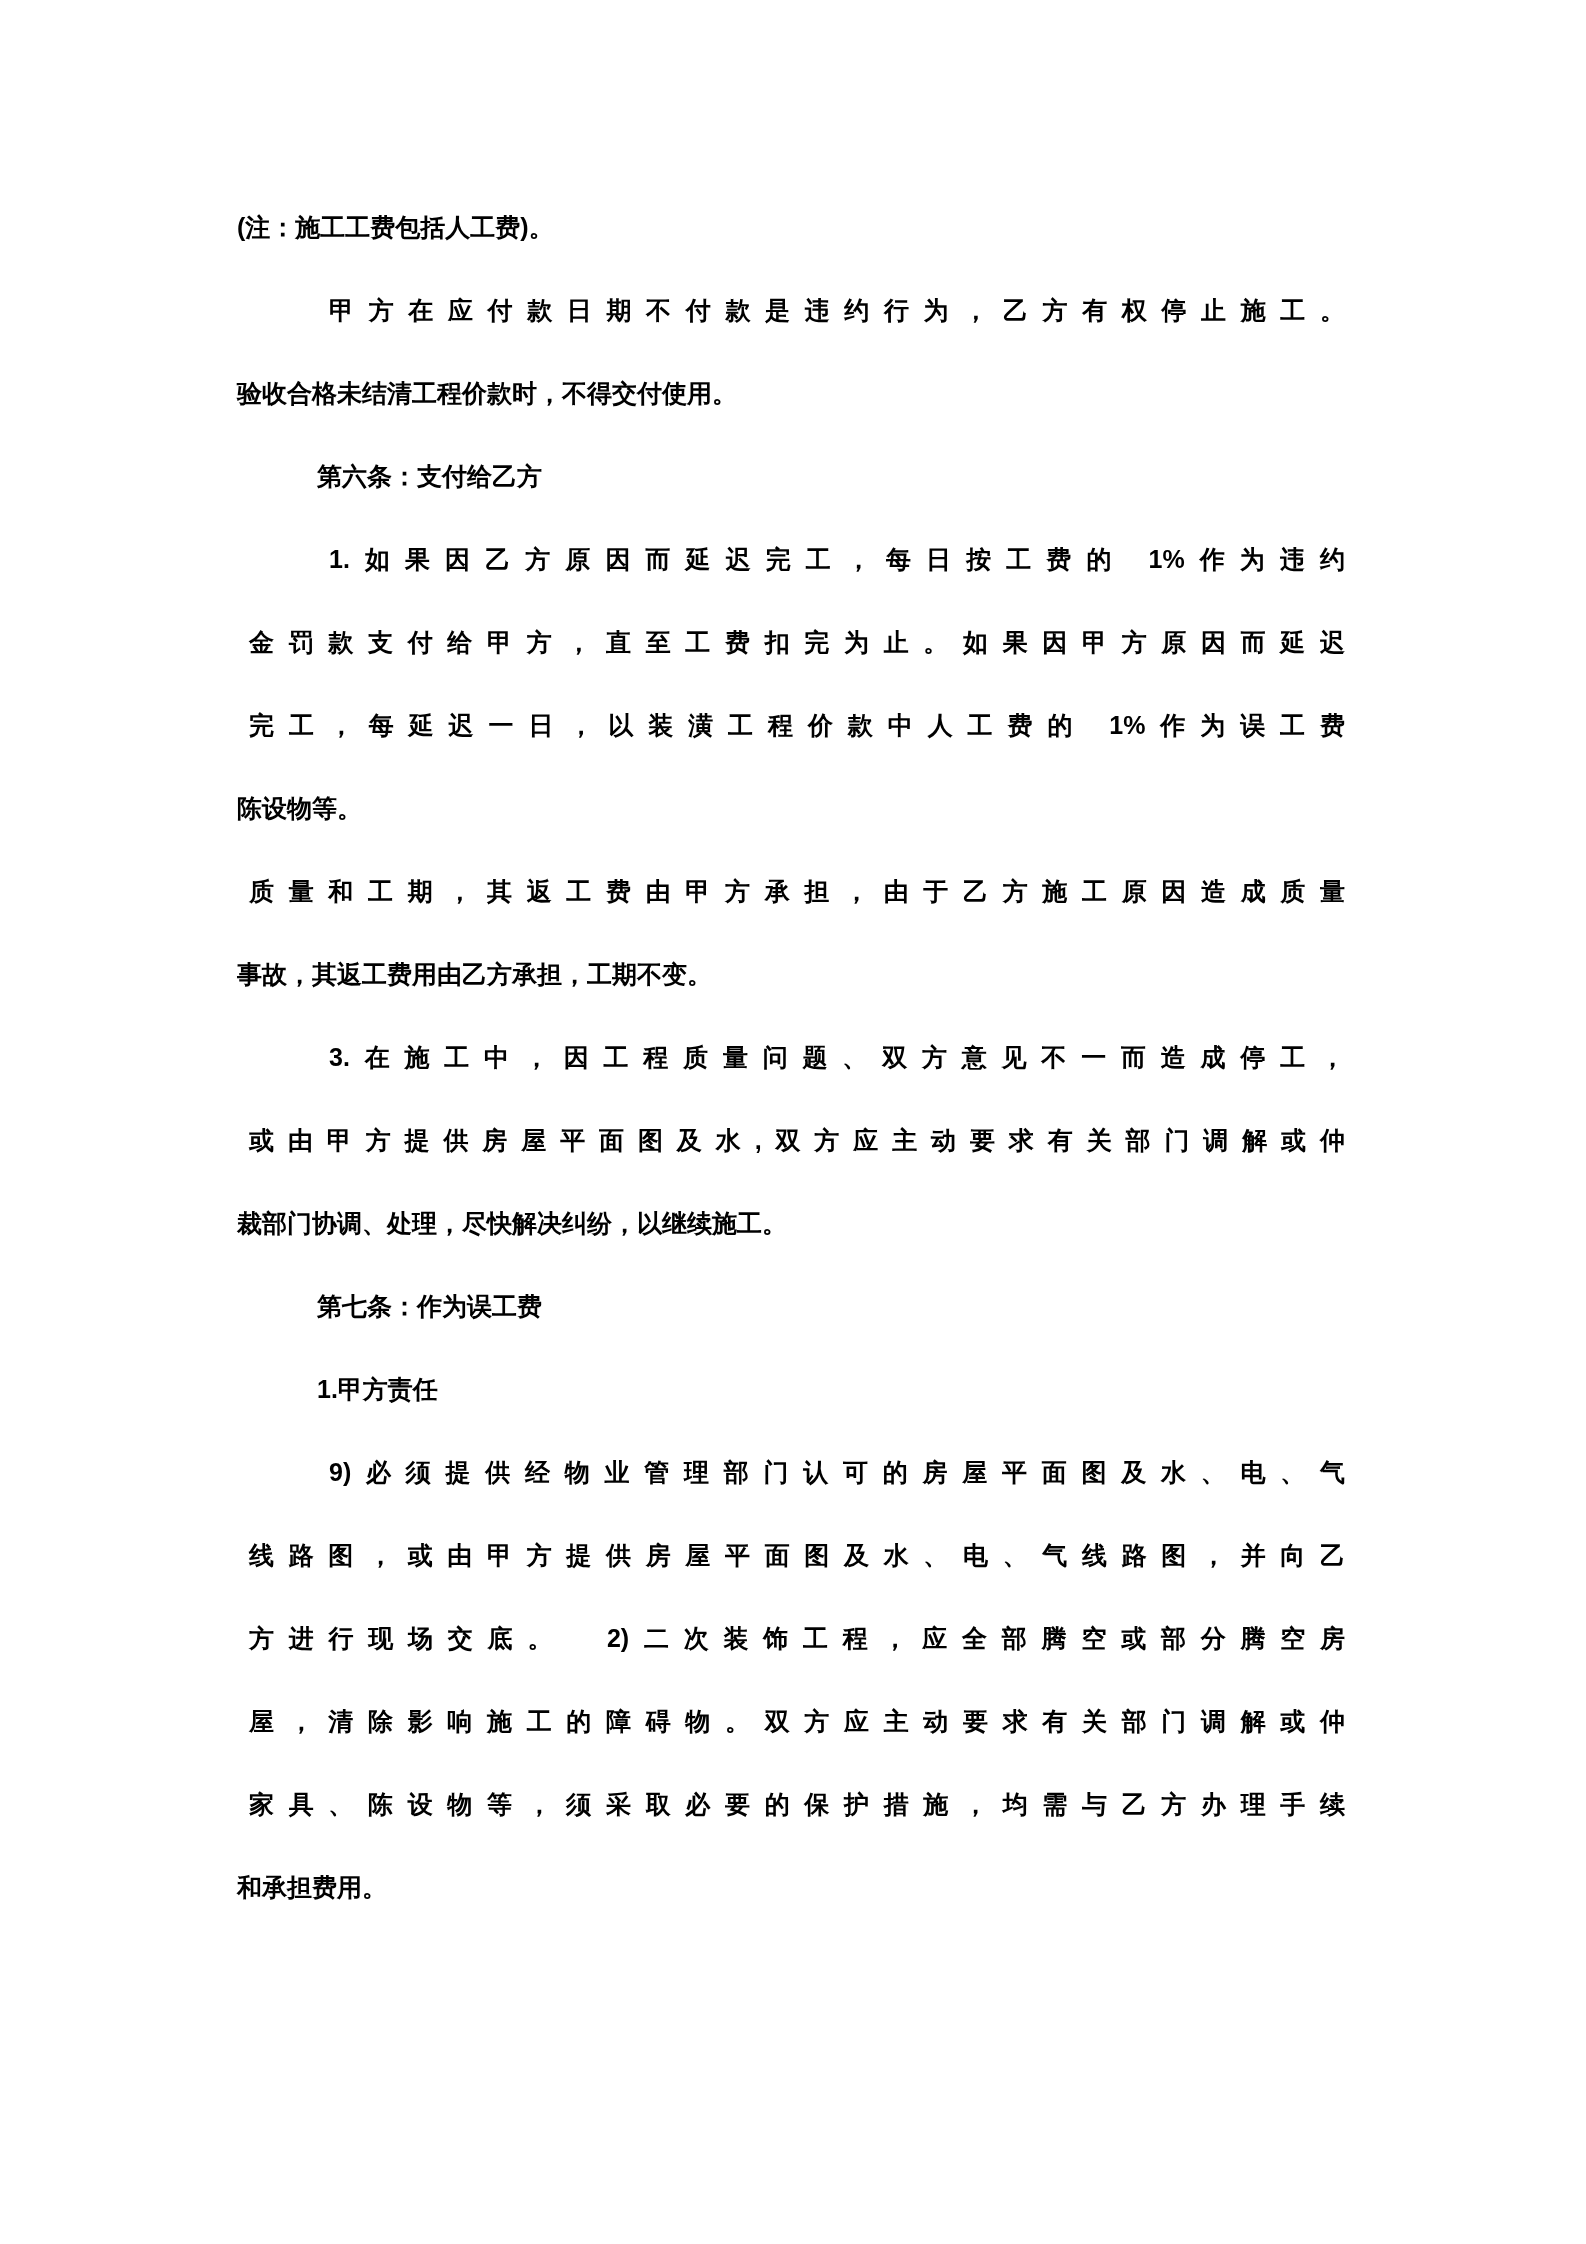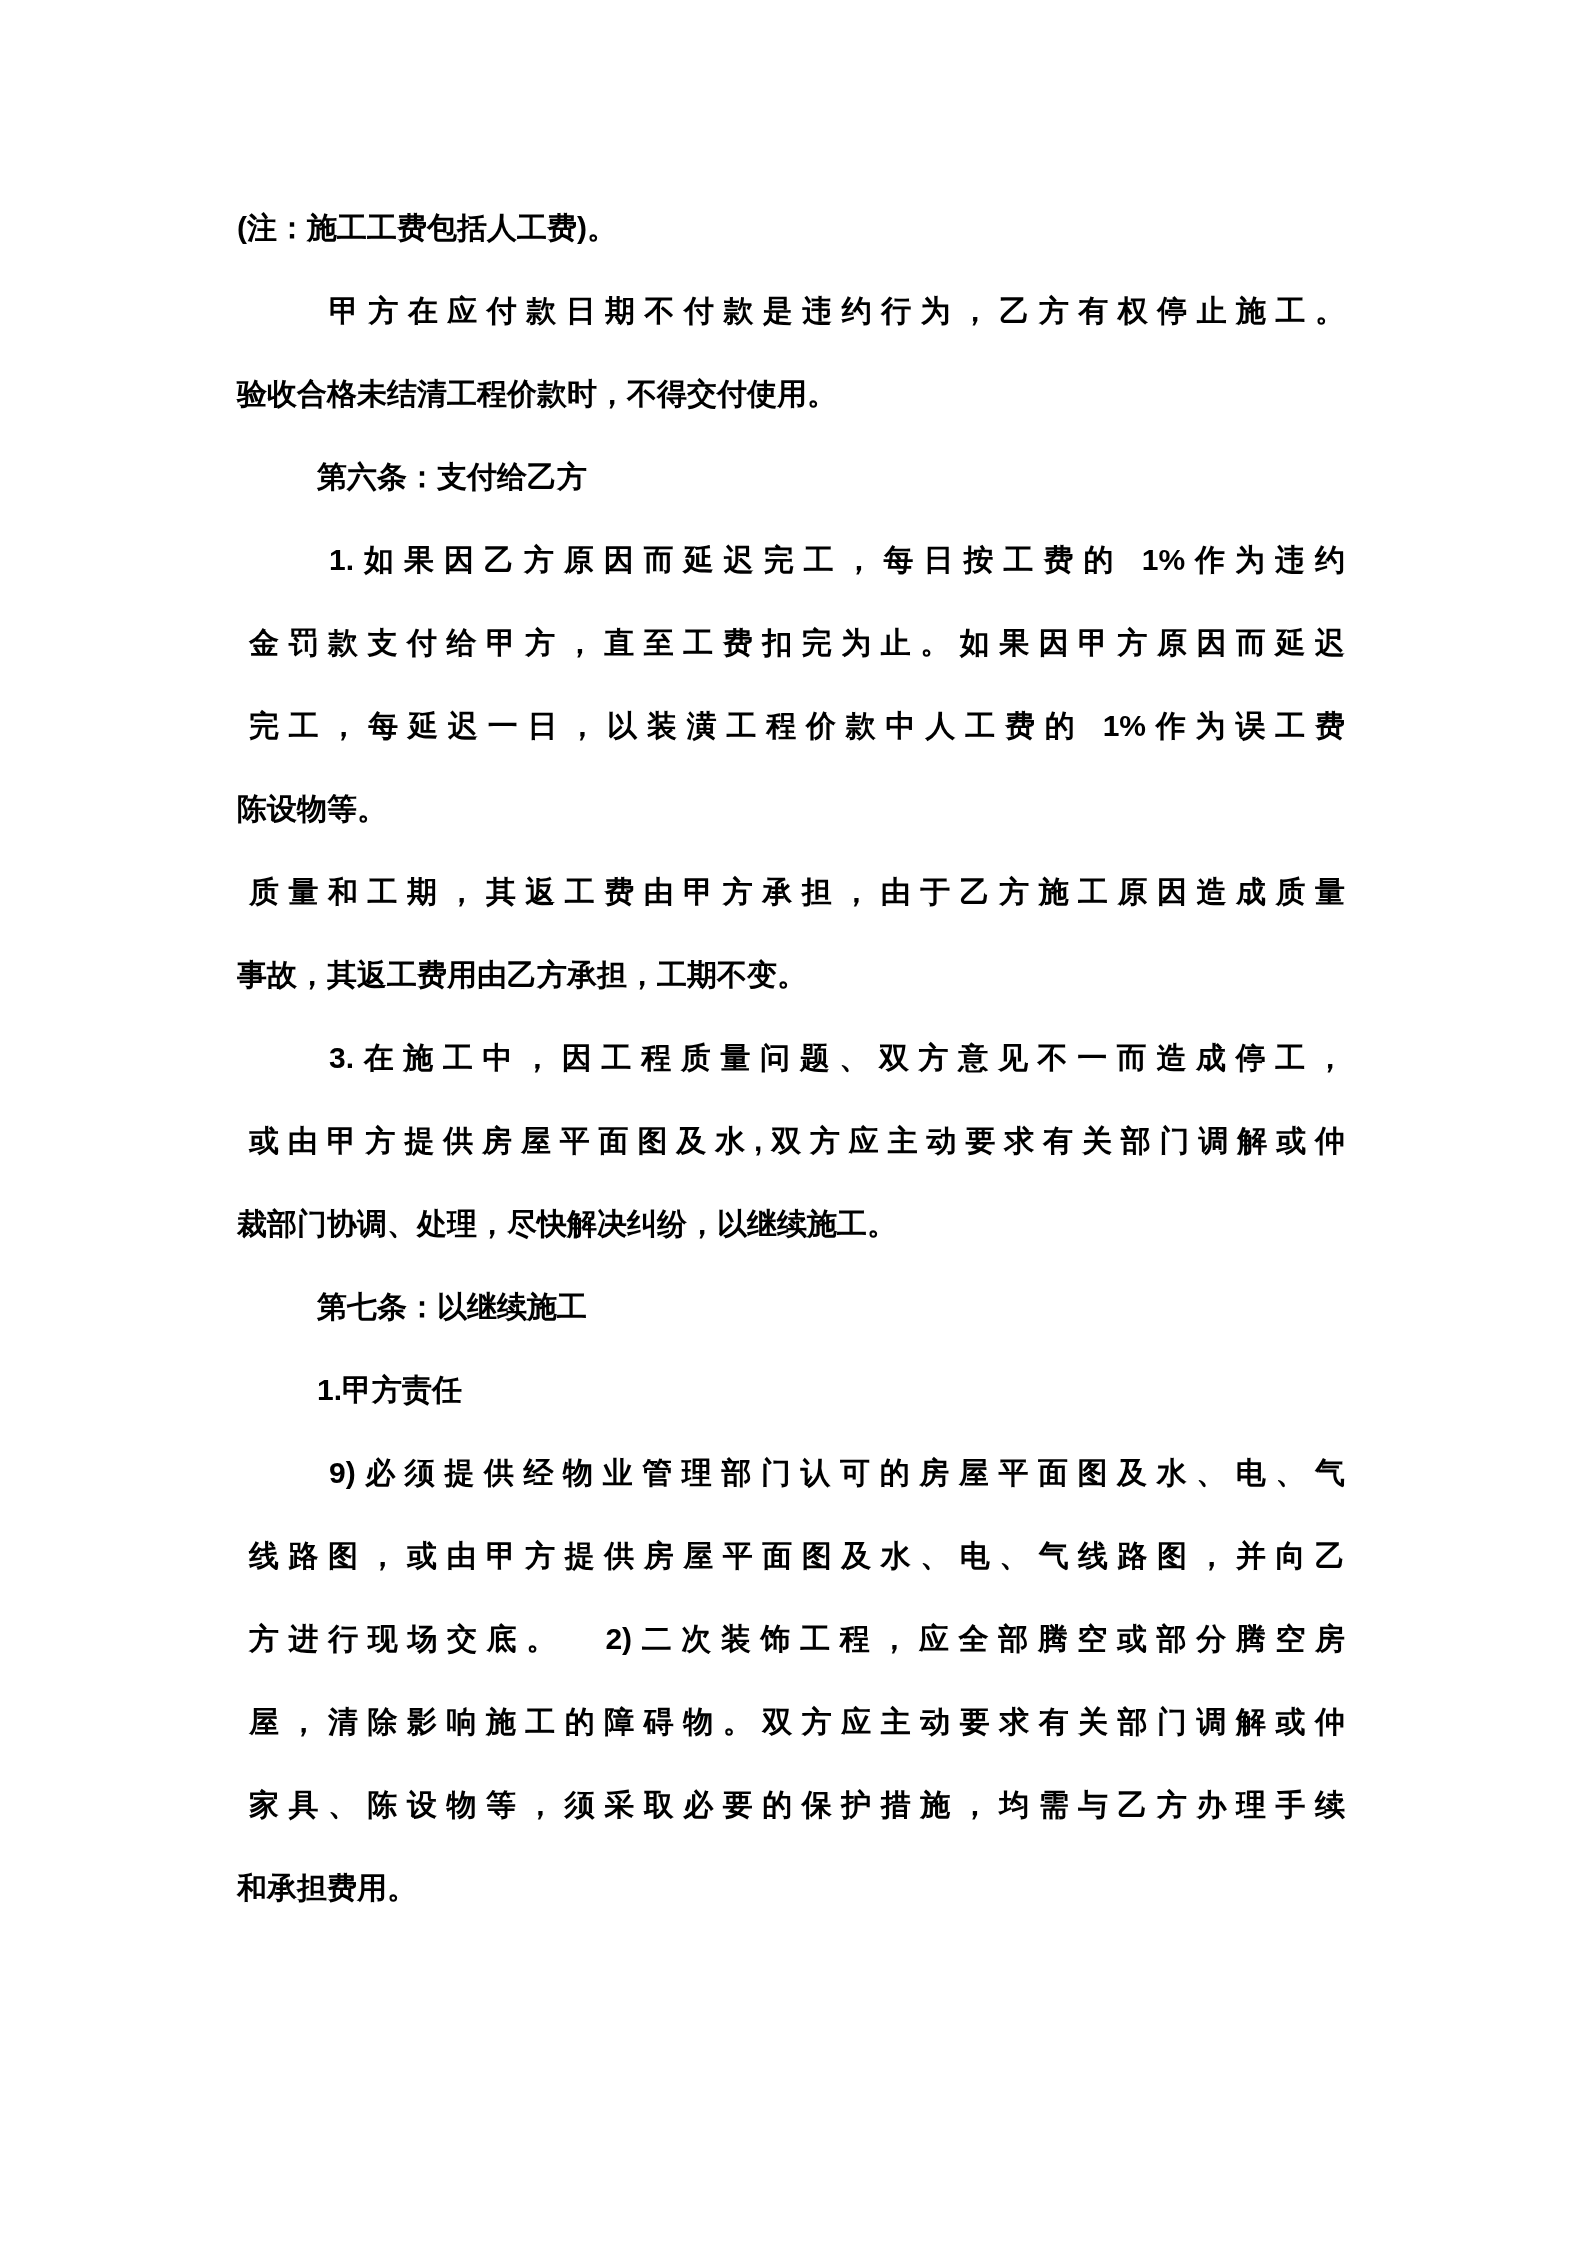--- a/index.html
+++ b/index.html
@@ -20,21 +20,21 @@
     height: 2244px;
     background: #ffffff;
     box-sizing: border-box;
   }
   .textblock {
     box-sizing: border-box;
     padding: 186px 241px 0 237px;
     width: 1586px;
   }
   .line {
-    font-size: 30px;
+    font-size: 25px;
     line-height: 83px;
     height: 83px;
     white-space: normal;
     text-align: left;
   }
   .line.justify {
     text-align: justify;
     text-align-last: justify;
     text-justify: inter-character;
     margin-left: 12px;
@@ -54,21 +54,21 @@
     <div class="line indent">第六条：支付给乙方</div>
     <div class="line indent justify">1.如果因乙方原因而延迟完工，每日按工费的 1%作为违约</div>
     <div class="line justify">金罚款支付给甲方，直至工费扣完为止。如果因甲方原因而延迟</div>
     <div class="line justify">完工，每延迟一日，以装潢工程价款中人工费的 1%作为误工费</div>
     <div class="line">陈设物等。</div>
     <div class="line justify">质量和工期，其返工费由甲方承担，由于乙方施工原因造成质量</div>
     <div class="line">事故，其返工费用由乙方承担，工期不变。</div>
     <div class="line indent justify">3.在施工中，因工程质量问题、双方意见不一而造成停工，</div>
     <div class="line justify">或由甲方提供房屋平面图及水,双方应主动要求有关部门调解或仲</div>
     <div class="line">裁部门协调、处理，尽快解决纠纷，以继续施工。</div>
-    <div class="line indent">第七条：以继续施工</div>
+    <div class="line indent">第七条：作为误工费</div>
     <div class="line indent">1.甲方责任</div>
     <div class="line indent justify">9)必须提供经物业管理部门认可的房屋平面图及水、电、气</div>
     <div class="line justify">线路图，或由甲方提供房屋平面图及水、电、气线路图，并向乙</div>
     <div class="line justify">方进行现场交底。　2)二次装饰工程，应全部腾空或部分腾空房</div>
     <div class="line justify">屋，清除影响施工的障碍物。双方应主动要求有关部门调解或仲</div>
     <div class="line justify">家具、陈设物等，须采取必要的保护措施，均需与乙方办理手续</div>
     <div class="line">和承担费用。</div>
   </div>
 </div>
 

